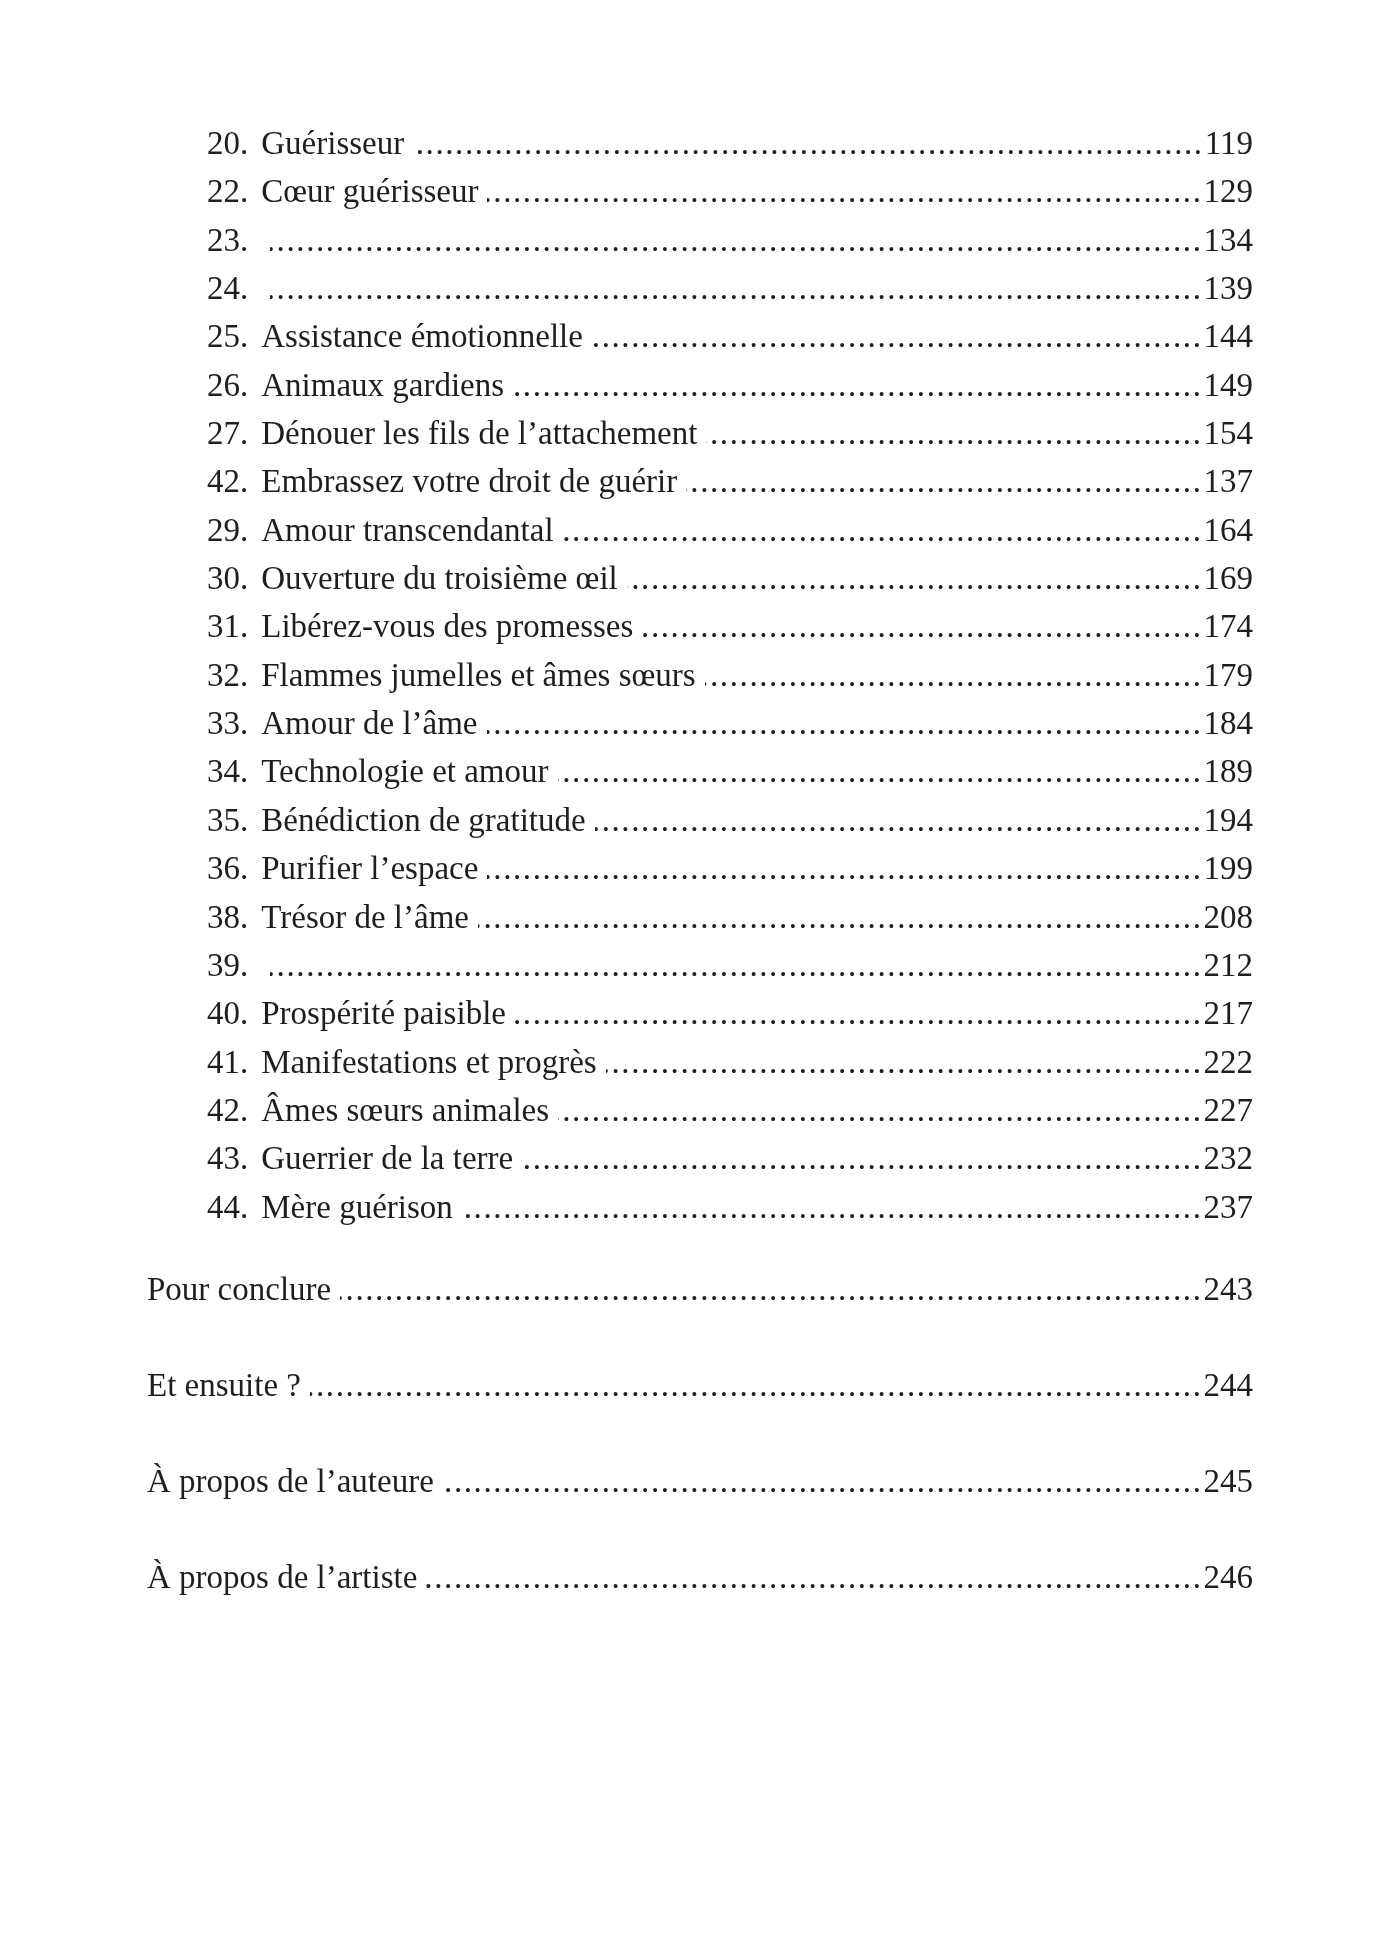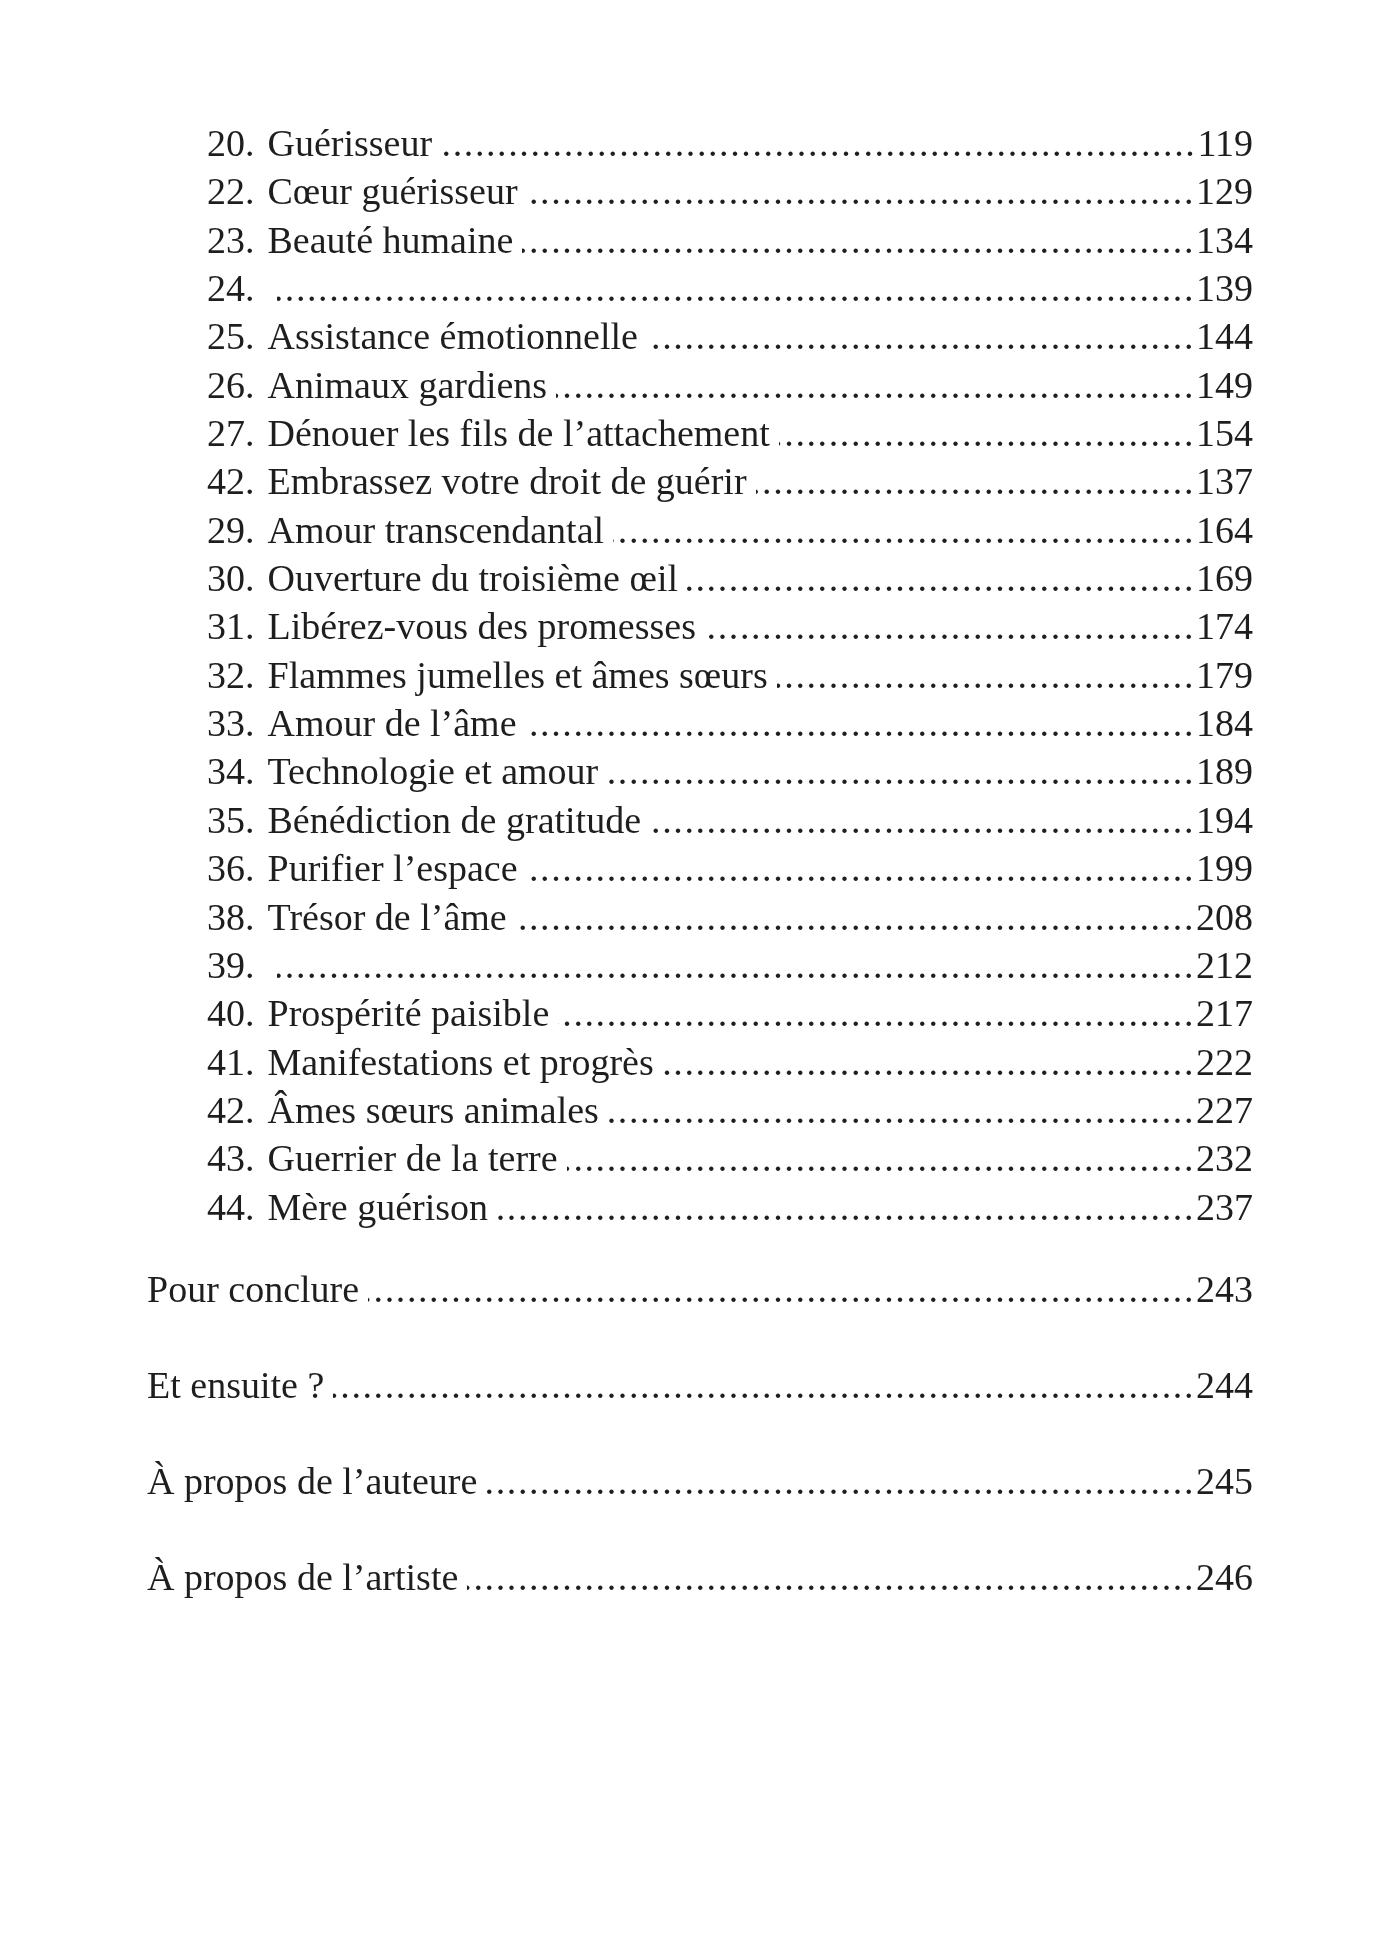--- a/index.html
+++ b/index.html
@@ -14,21 +14,21 @@
   }
   .page {
     position: absolute;
     inset: 0;
     padding: 119px 147px 0 147px;
     background: #ffffff;
   }
   .toc-row {
     display: flex;
     align-items: baseline;
-    font-size: 38px;
+    font-size: 33px;
     line-height: 48.35px;
     white-space: nowrap;
   }
   .toc-row.chapter { padding-left: 60px; }
   .toc-num { margin-right: 13px; }
   .toc-title { }
   .toc-leader {
     flex: 1 1 auto;
     min-width: 14px;
     overflow: hidden;
@@ -58,21 +58,20 @@
       <span class="toc-pagenum">119</span>
     </div>
     <div class="toc-row chapter">
       <span class="toc-num">22.</span>
       <span class="toc-title">Cœur guérisseur</span>
       <span class="toc-leader"></span>
       <span class="toc-pagenum">129</span>
     </div>
     <div class="toc-row chapter">
       <span class="toc-num">23.</span>
-      <span class="toc-title">Beauté humaine</span>
       <span class="toc-leader"></span>
       <span class="toc-pagenum">134</span>
     </div>
     <div class="toc-row chapter">
       <span class="toc-num">24.</span>
       <span class="toc-leader"></span>
       <span class="toc-pagenum">139</span>
     </div>
     <div class="toc-row chapter">
       <span class="toc-num">25.</span>

